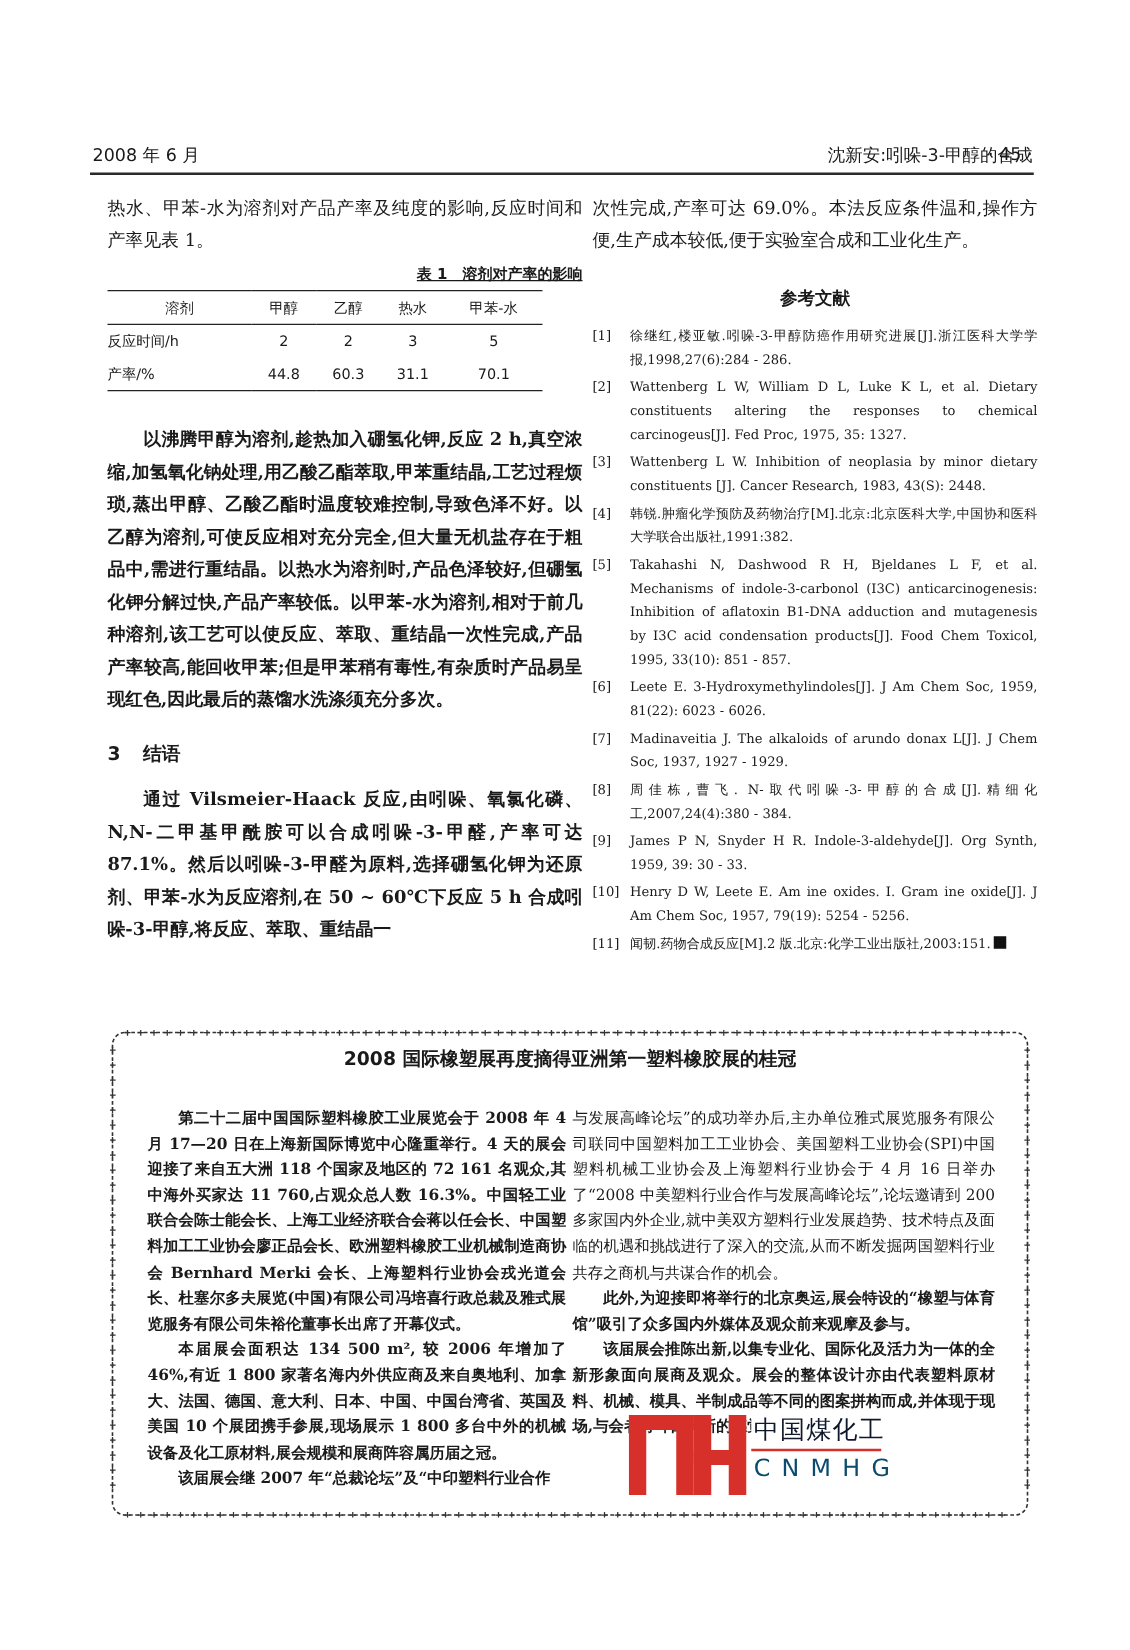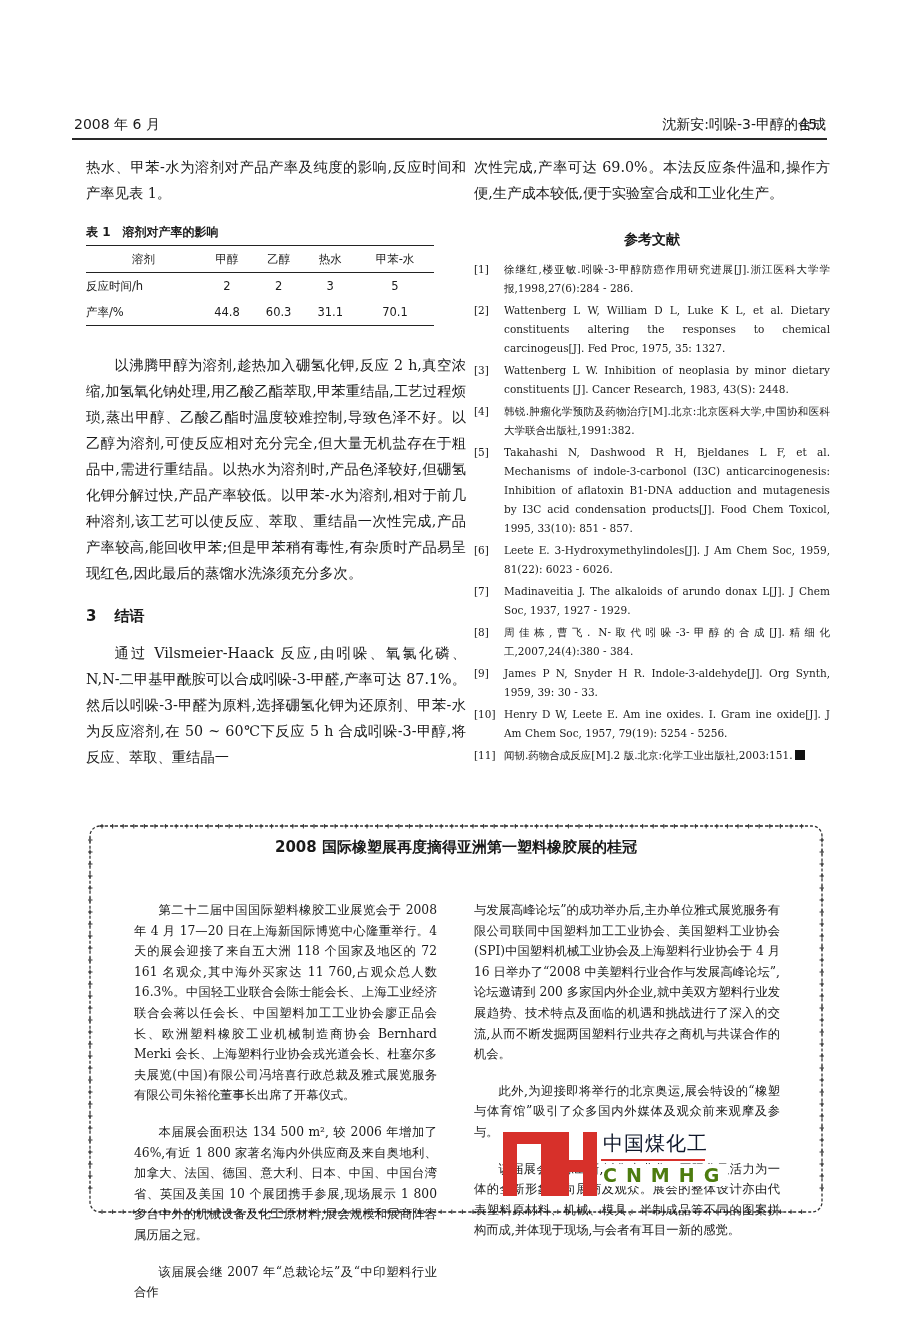--- a/index.html
+++ b/index.html
@@ -12,25 +12,25 @@
                 font-size: 14px; font-family: "DejaVu Sans", sans-serif; }
   .run-header .date { position: absolute; left: 0; top: 0; }
   .run-header .title { position: absolute; left: 0; right: 0; top: 0; text-align: right; }
   .run-header .pno { position: absolute; right: 0; top: 0; }
   .header-rule { position: absolute; left: 72px; top: 138px; width: 755px; height: 2px; background: #2a2a2a; }
 
   .col { position: absolute; font-size: 14.3px; line-height: 26px; }
   .col-left { left: 86px; top: 154px; width: 380px; }
   .col-right { left: 474px; top: 154px; width: 356px; }
   .para { text-align: justify; margin: 0; }
-  .indent { text-indent: 2em; }
+  .indent { text-indent: 2em; font-weight: bold; }
 
   
-  .tbl-caption { text-align: left; font-size: 12px; font-weight: bold; line-height: 22px; margin-top: 15px;
-                 font-family: "DejaVu Sans", sans-serif; }
+  .tbl-caption { text-align: right; font-size: 12px; font-weight: bold; line-height: 22px; margin-top: 2px;
+                 font-family: "DejaVu Sans", sans-serif; text-decoration: underline; }
   table.t1 { width: 348px; margin-left: 0; border-collapse: collapse; font-size: 11.5px;
              font-family: "DejaVu Sans", sans-serif; margin-top: 2px; }
   table.t1 th, table.t1 td { text-align: center; height: 24px; padding: 0; font-weight: normal; }
   table.t1 th:first-child, table.t1 td:first-child { text-align: left; }
   table.t1 th:first-child { text-align: center; }
   table.t1 thead tr { border-top: 1.5px solid #222; border-bottom: 1px solid #222; }
   table.t1 tbody tr:last-child { border-bottom: 1.5px solid #222; }
 
   .section-heading { font-family: "DejaVu Sans", sans-serif; font-weight: bold; font-size: 15px;
                      margin: 18px 0 12px 0; line-height: 24px; }
@@ -41,32 +41,32 @@
   .ref { font-size: 10.5px; line-height: 19px; position: relative; padding-left: 30px; text-align: justify; margin: 0 0 3px 0; }
   .ref .rnum { position: absolute; left: 0; top: 0; }
   .ref .endmark { display: inline-block; width: 10px; height: 10px; background: #111; vertical-align: -1px; margin-left: 2px; }
 
   
   .news-box { position: absolute; left: 88px; top: 824px; width: 736px; height: 390px; }
   .news-box svg.border { position: absolute; left: 0; top: 0; }
   .news-title { position: absolute; left: 0; right: 0; top: 14px; text-align: center; font-weight: bold;
                 font-family: "DejaVu Sans", sans-serif; font-size: 15px; }
   .news-col { position: absolute; top: 60px; font-size: 12.3px; line-height: 20.6px; text-align: justify; }
-  .news-col p { margin: 16px; }
+  .news-col p { margin: 0; }
   .news-left { left: 30px; width: 335px; }
   .news-right { left: 370px; width: 338px; }
 
   
   .logo { position: absolute; left: 503px; top: 1128px; width: 220px; height: 72px; }
   .logo .mark { position: absolute; left: 0; top: 0; }
   .logo .cn { position: absolute; left: 98px; top: 2px; font-family: "DejaVu Sans", sans-serif; font-size: 20px; color: #0f172a;
               background: #fff; padding: 0 2px; letter-spacing: 1px; }
   .logo .line { position: absolute; left: 98px; top: 31px; width: 104px; height: 2px; background: #d7302a; }
-  .logo .en { position: absolute; left: 100px; top: 36px; font-family: "DejaVu Sans", sans-serif; font-size: 19px; color: #4d7c0f;
-              letter-spacing: 9px; background: #fff; font-weight: bold; }
+  .logo .en { position: absolute; left: 100px; top: 36px; font-family: "DejaVu Sans", sans-serif; font-size: 19px; color: #0c4a6e;
+              letter-spacing: 9px; background: #fff; }
 
   .footer-src { position: absolute; left: 74px; top: 1340px; font-family: "DejaVu Sans", sans-serif; font-size: 16px; color: #1d4ed8; }
 </style>
 </head>
 <body>
 
 <div class="page">
 
   <div class="run-header">
     <span class="date">2008 年 6 月</span>

